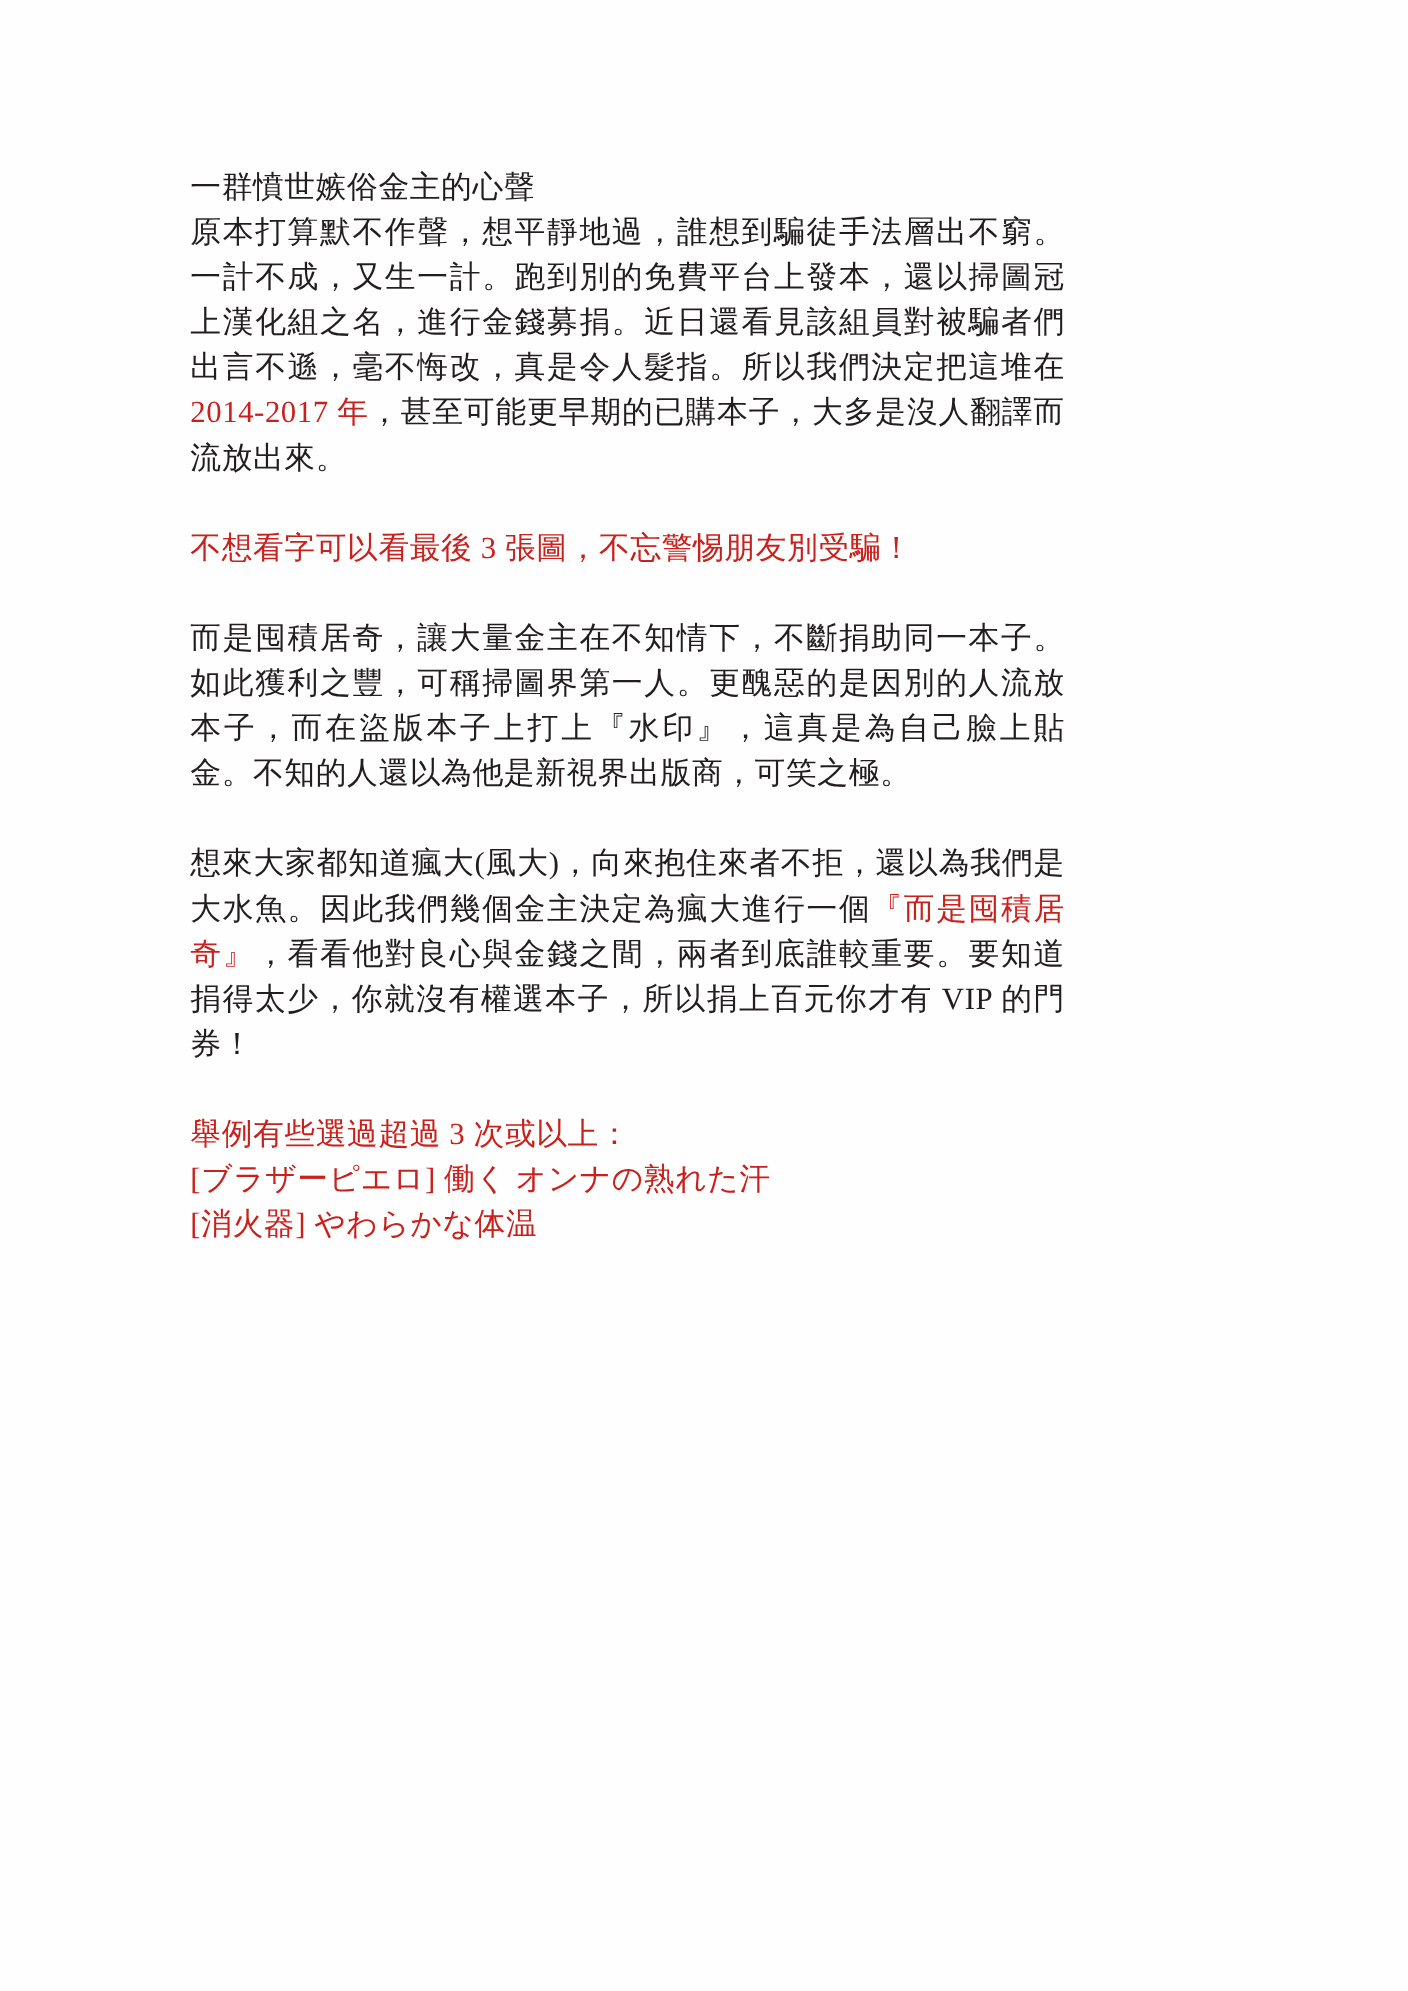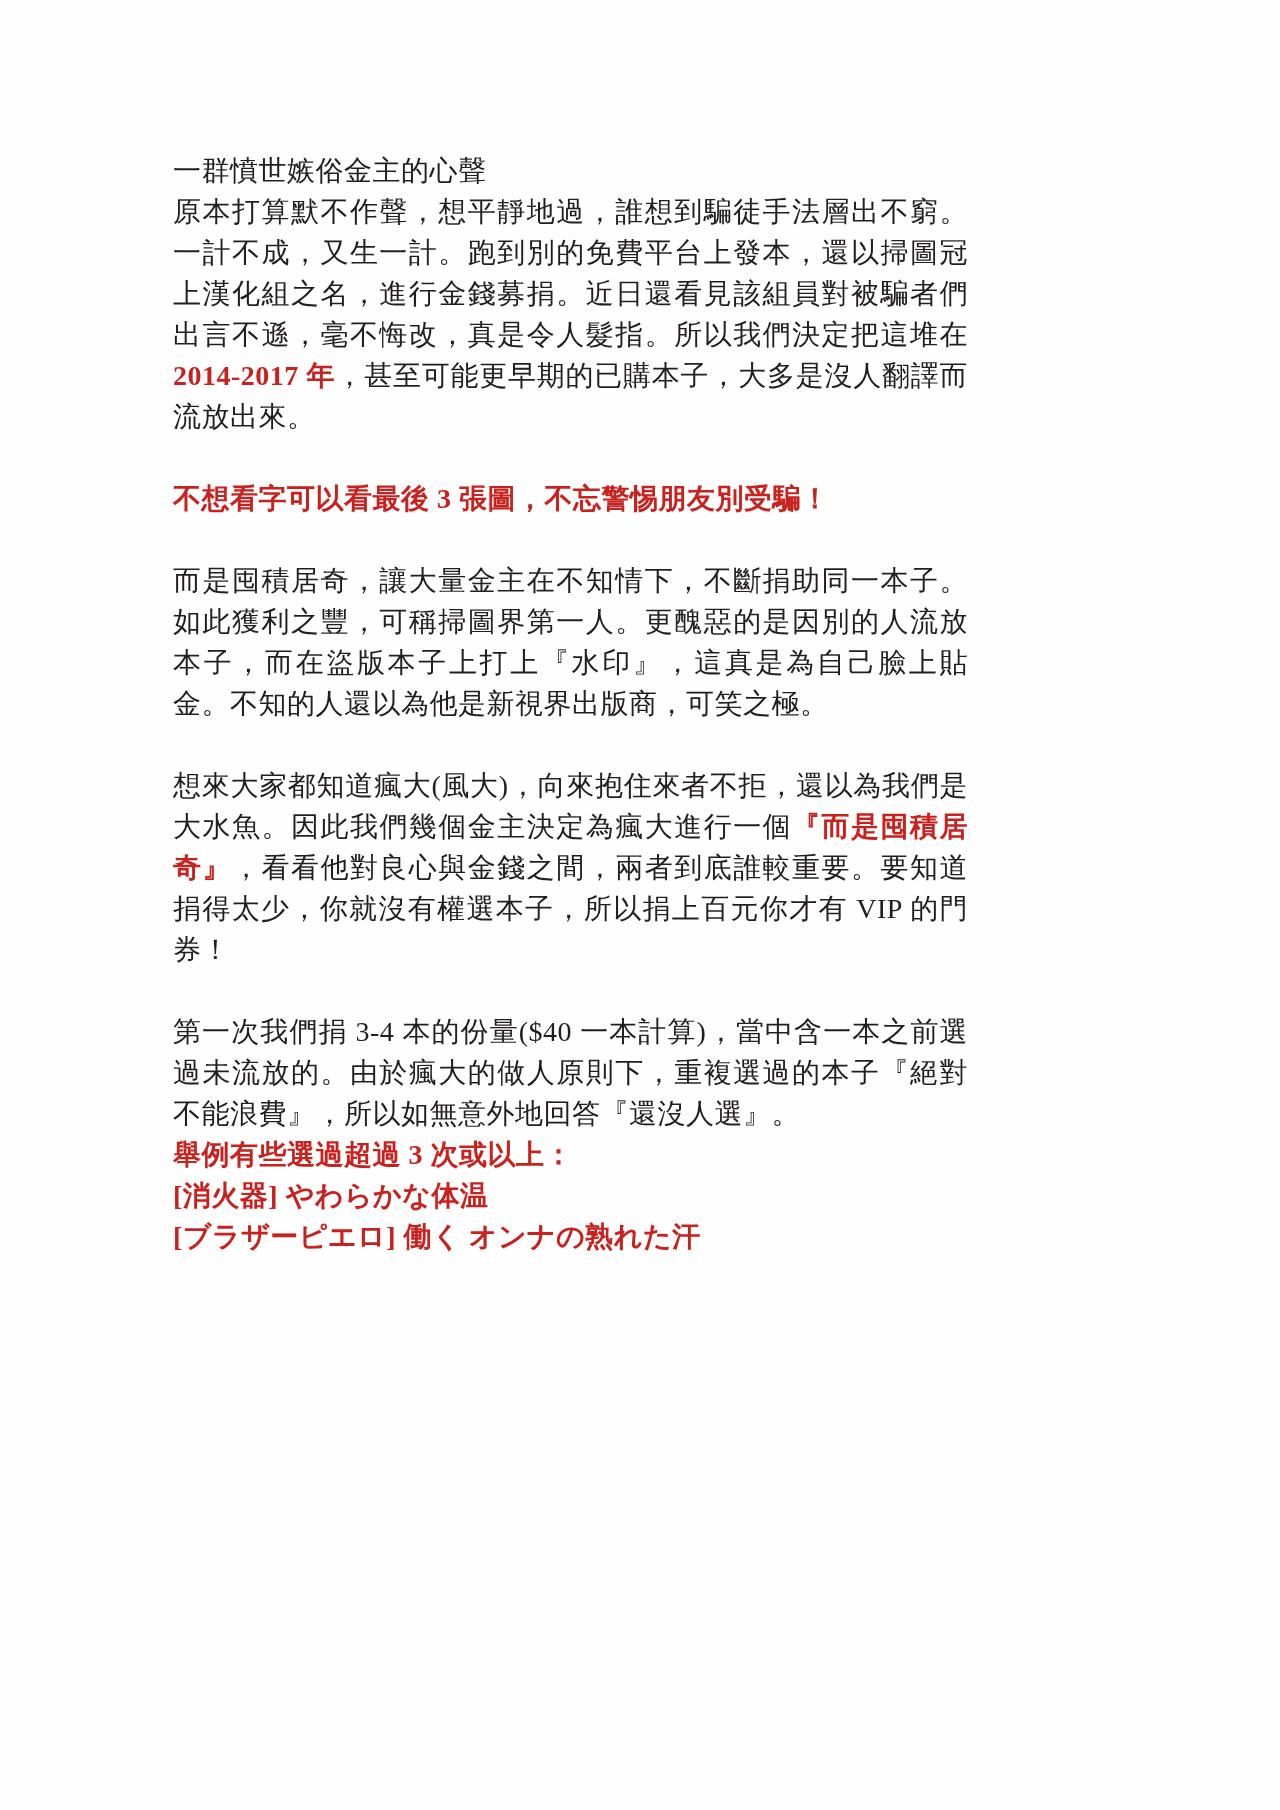--- a/index.html
+++ b/index.html
@@ -26,35 +26,33 @@
   .line {
     margin: 0;
     text-align: justify;
     text-justify: inter-ideograph;
   }
   .spacer {
     height: 41px;
   }
   .red {
     color: var(--accent-red, #c8211e);
-    font-weight: bold;
   }
 </style>
 </head>
 <body>
 
 <main class="page">
     <div class="line"><span>一群憤世嫉俗金主的心聲</span></div>
     <div class="line"><span>原本打算默不作聲，想平靜地過，誰想到騙徒手法層出不窮。一計不成，又生一計。跑到別的免費平台上發本，還以掃圖冠上漢化組之名，進行金錢募捐。近日還看見該組員對被騙者們出言不遜，毫不悔改，真是令人髮指。所以我們決定把這堆在 </span><span class="red">2014-2017 年</span><span>，甚至可能更早期的已購本子，大多是沒人翻譯而流放出來。</span></div>
     <div class="spacer"></div>
     <div class="line"><span class="red">不想看字可以看最後 3 張圖，不忘警惕朋友別受騙！</span></div>
     <div class="spacer"></div>
     <div class="line"><span>而是囤積居奇，讓大量金主在不知情下，不斷捐助同一本子。如此獲利之豐，可稱掃圖界第一人。更醜惡的是因別的人流放本子，而在盜版本子上打上『水印』，這真是為自己臉上貼金。不知的人還以為他是新視界出版商，可笑之極。</span></div>
     <div class="spacer"></div>
     <div class="line"><span>想來大家都知道瘋大(風大)，向來抱住來者不拒，還以為我們是大水魚。因此我們幾個金主決定為瘋大進行一個</span><span class="red">『而是囤積居奇』</span><span>，看看他對良心與金錢之間，兩者到底誰較重要。要知道捐得太少，你就沒有權選本子，所以捐上百元你才有 VIP 的門券！</span></div>
     <div class="spacer"></div>
-    <div class="line"><span>第一次我們捐 3-4 本的份量($40 一本計算)，當中含一本之前選過未流放的。由於瘋大的做人原則下，重複選過的本子『絕對不能浪費』，所以如無意外地回答『還沒人選』。</span></div>
     <div class="line"><span class="red">舉例有些選過超過 3 次或以上：</span></div>
+    <div class="line"><span class="red">[ブラザーピエロ] 働く オンナの熟れた汗</span></div>
     <div class="line"><span class="red">[消火器] やわらかな体温</span></div>
-    <div class="line"><span class="red">[ブラザーピエロ] 働く オンナの熟れた汗</span></div>
     <div class="spacer"></div>
     <div class="spacer"></div>
   </main>
 
 </body></html>

